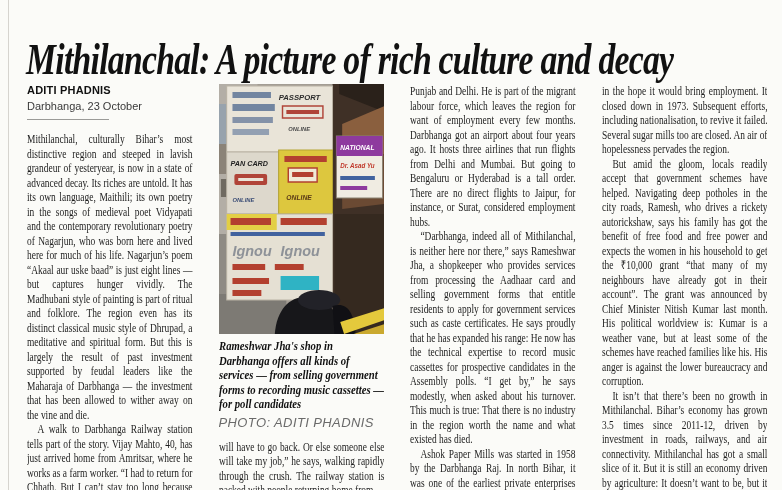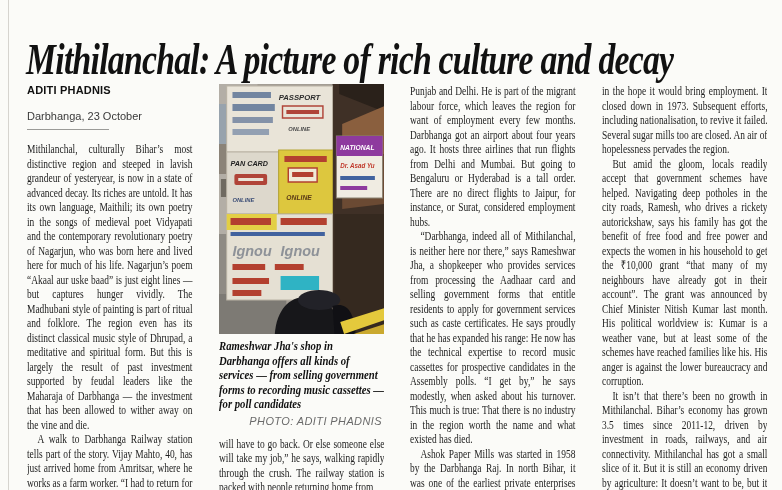--- a/index.html
+++ b/index.html
@@ -36,38 +36,38 @@
     width:125%;
     transform:scaleX(0.8);transform-origin:0 0;
     font-size:11.8px;line-height:14.5px;
     text-align:justify;
     color:#1d1d1d;
   }
   .bodytext p{margin:0;}
   .bodytext p + p{text-indent:13px;}
   .byline{font-family:"Liberation Sans", sans-serif;margin-bottom:12px;}
   .byline .author{font-weight:700;font-size:11px;letter-spacing:.2px;color:#111;}
-  .byline .dateline{font-size:11px;color:#3a3a3a;margin-top:14px;}
+  .byline .dateline{font-size:11px;color:#3a3a3a;margin-top:4px;}
   .byline-rule{border:none;border-top:1px solid #9b9b98;width:82px;margin:7px 0 0 0;}
   .photo-wrap{width:100%;font-style:italic;}
   .photo{
     width:100%;height:250px;display:block;
     background:#a9a49c;
   }
   .caption{
     margin-top:5px;
     width:118%;
     transform:scaleX(0.85);transform-origin:0 0;
     font-weight:700;font-size:12.6px;line-height:14.6px;
     color:#111;
   }
   .credit{
     font-family:"Liberation Sans", sans-serif;
-    font-size:11px;letter-spacing:.4px;color:#6a6a6a;
-    text-align:right;margin:3px 2px 10px 0;
+    font-size:13px;letter-spacing:.4px;color:#6a6a6a;
+    text-align:left;margin:3px 2px 10px 0;
   }
   .svgtxt{font-family:"Liberation Sans", sans-serif;font-weight:700;}
 </style>
 </head>
 <body>
 
 <div class="page-edge"></div>
 
 <h1 class="headline">Mithilanchal: A picture of rich culture and decay</h1>
 

